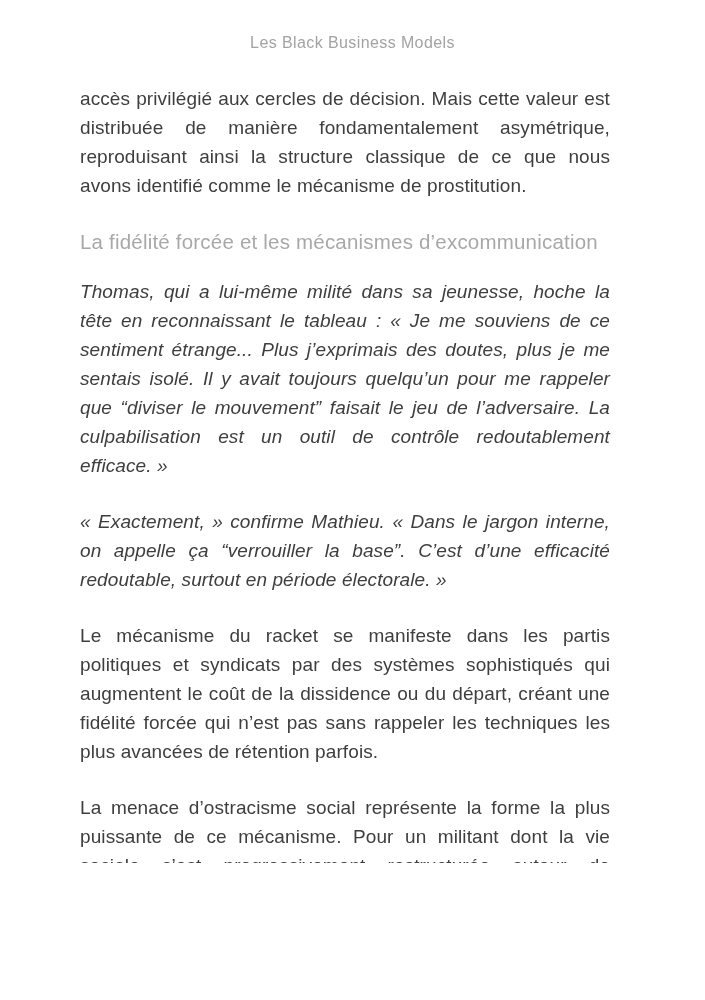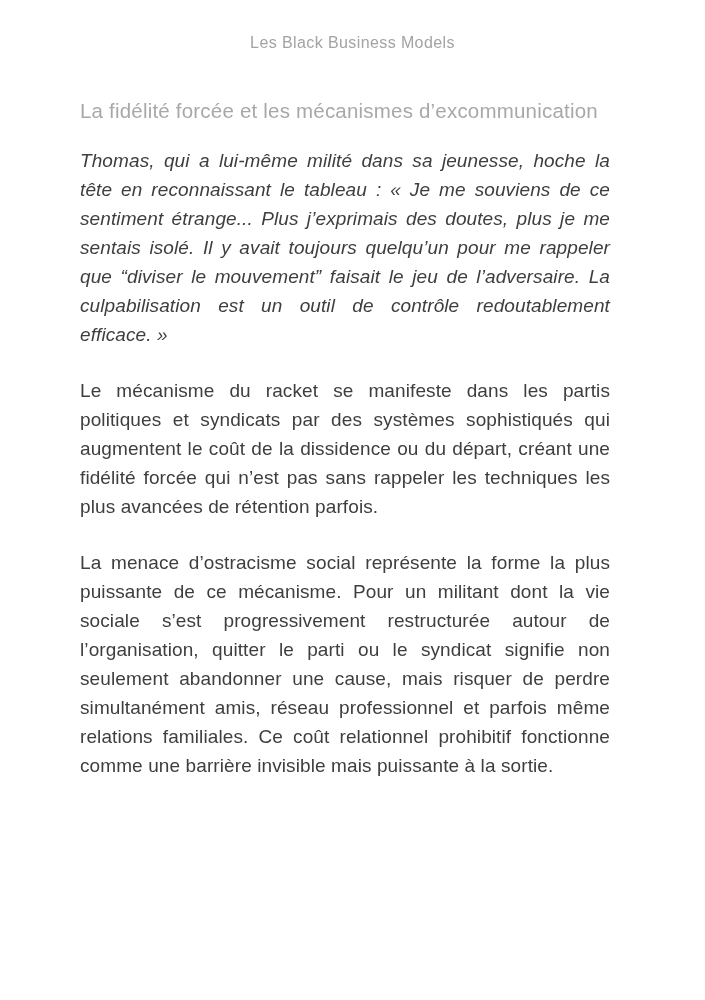--- a/index.html
+++ b/index.html
@@ -65,25 +65,27 @@
 </style>
 </head>
 <body>
 
 <div class="page">
 
   <div class="running-header">Les Black Business Models</div>
 
   <div class="content">
 
+    <p>accès privilégié aux cercles de décision. Mais cette valeur est distribuée de manière fondamentalement asymétrique, reproduisant ainsi la structure classique de ce que nous avons identifié comme le mécanisme de prostitution.</p>
 
     <h2 class="section-heading">La fidélité forcée et les mécanismes d’excommunication</h2>
 
     <p class="italic">Thomas, qui a lui-même milité dans sa jeunesse, hoche la tête en reconnaissant le tableau : « Je me souviens de ce sentiment étrange... Plus j’exprimais des doutes, plus je me sentais isolé. Il y avait toujours quelqu’un pour me rappeler que “diviser le mouvement” faisait le jeu de l’adversaire. La culpabilisation est un outil de contrôle redoutablement efficace. »</p>
 
+    <p class="italic">« Exactement, » confirme Mathieu. « Dans le jargon interne, on appelle ça “verrouiller la base”. C’est d’une efficacité redoutable, surtout en période électorale. »</p>
 
     <p>Le mécanisme du racket se manifeste dans les partis politiques et syndicats par des systèmes sophistiqués qui augmentent le coût de la dissidence ou du départ, créant une fidélité forcée qui n’est pas sans rappeler les techniques les plus avancées de rétention parfois.</p>
 
     <p>La menace d’ostracisme social représente la forme la plus puissante de ce mécanisme. Pour un militant dont la vie sociale s’est progressivement restructurée autour de l’organisation, quitter le parti ou le syndicat signifie non seulement abandonner une cause, mais risquer de perdre simultanément amis, réseau professionnel et parfois même relations familiales. Ce coût relationnel prohibitif fonctionne comme une barrière invisible mais puissante à la sortie.</p>
 
   </div>
 
   <div class="page-number">90</div>
 
 </div>

